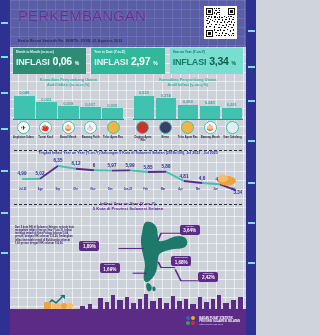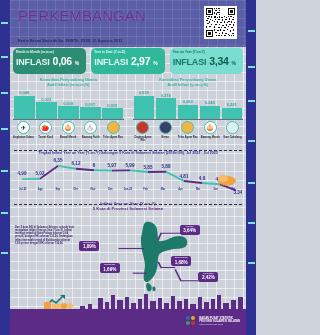--- a/index.html
+++ b/index.html
@@ -54,21 +54,21 @@
     font-size:3.6px; color:#2c2c4a; font-weight:bold; letter-spacing:.1px;
   }
   .qr {
     position:absolute; right:9px; top:6px; width:33px; height:33px;
     background:#fff; padding:2px;
   }
   .qr svg { display:block; }
 
   
   .badges { position:absolute; left:10px; right:10px; top:48px; height:26px; display:flex; gap:5px; padding:0 3px; }
-  .badge { flex:1; border-radius:5px; padding:2px 3px 0 3px; position:relative; }
+  .badge { flex:1; border-radius:0; padding:2px 3px 0 3px; position:relative; }
   .b1 { background:#2c8c74; }
   .b2 { background:#2fb89a; }
   .b3 { background:#79ded0; }
   .badge .cap { font-size:3.1px; color:#eafaf4; font-weight:bold; letter-spacing:.05px; }
   .b3 .cap { color:#1d6b5c; }
   .badge .row { display:flex; align-items:baseline; gap:3px; margin-top:1px; }
   .badge .lbl { font-size:9px; font-weight:bold; color:#dff6ef; letter-spacing:-.2px; }
   .badge .val { font-size:10.5px; font-weight:bold; color:#fff; letter-spacing:-.3px; }
   .badge .pct { font-size:5px; font-weight:bold; color:#fff; }
   .b3 .lbl { color:#177a66; } .b3 .val { color:#0f5c4c; } .b3 .pct { color:#0f5c4c; }

